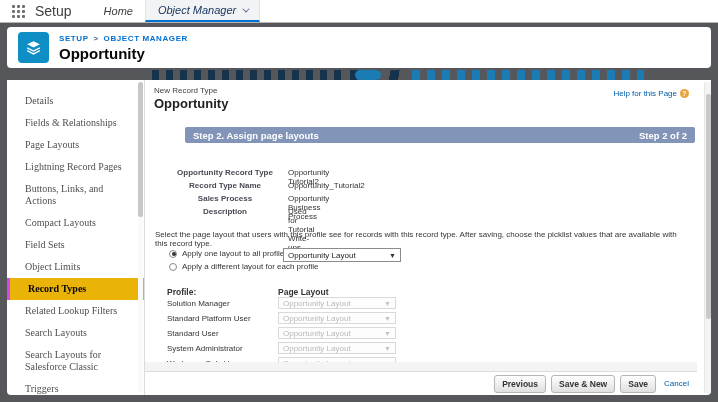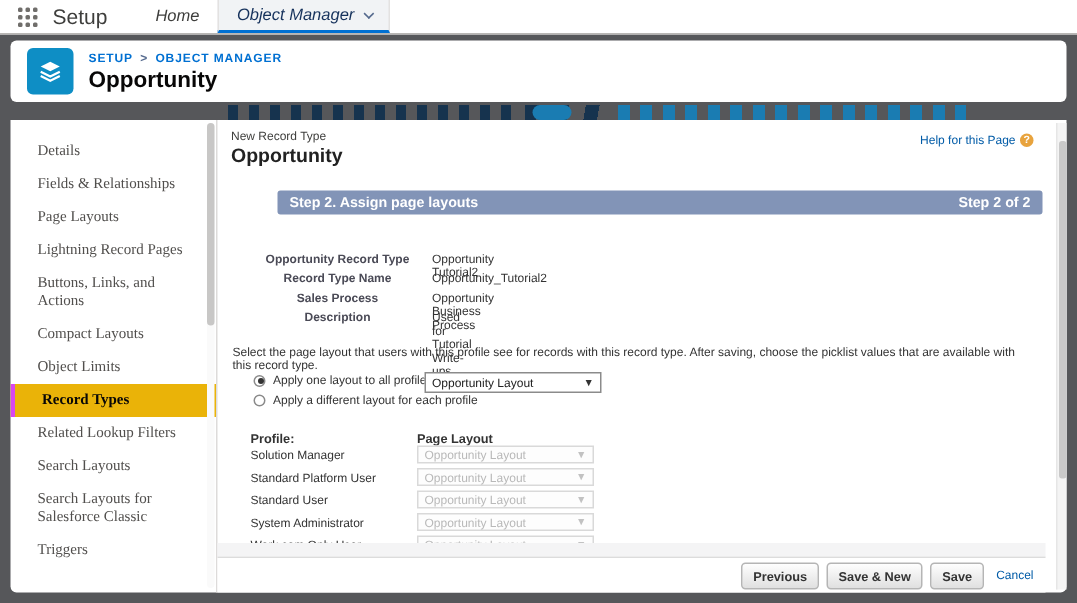--- a/index.html
+++ b/index.html
@@ -121,20 +121,21 @@
 
 <div class="main-card">
 
   <div class="sidebar">
     <div class="side-item">Details</div>
     <div class="side-item">Fields &amp; Relationships</div>
     <div class="side-item">Page Layouts</div>
     <div class="side-item">Lightning Record Pages</div>
     <div class="side-item">Buttons, Links, and Actions</div>
     <div class="side-item">Compact Layouts</div>
+    <div class="side-item">Field Sets</div>
     <div class="side-item">Object Limits</div>
     <div class="side-item active">Record Types</div>
     <div class="side-item">Related Lookup Filters</div>
     <div class="side-item">Search Layouts</div>
     <div class="side-item">Search Layouts for Salesforce Classic</div>
     <div class="side-item">Triggers</div>
 
     <div class="side-scroll">
         <div class="side-thumb"></div>
       </div>

